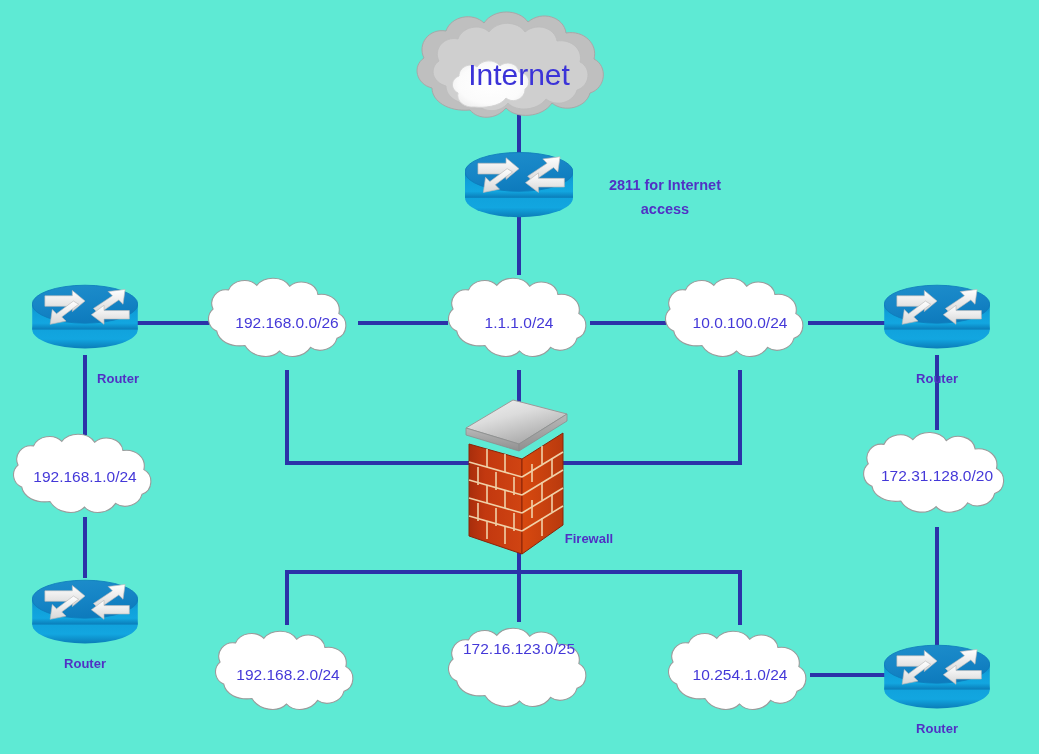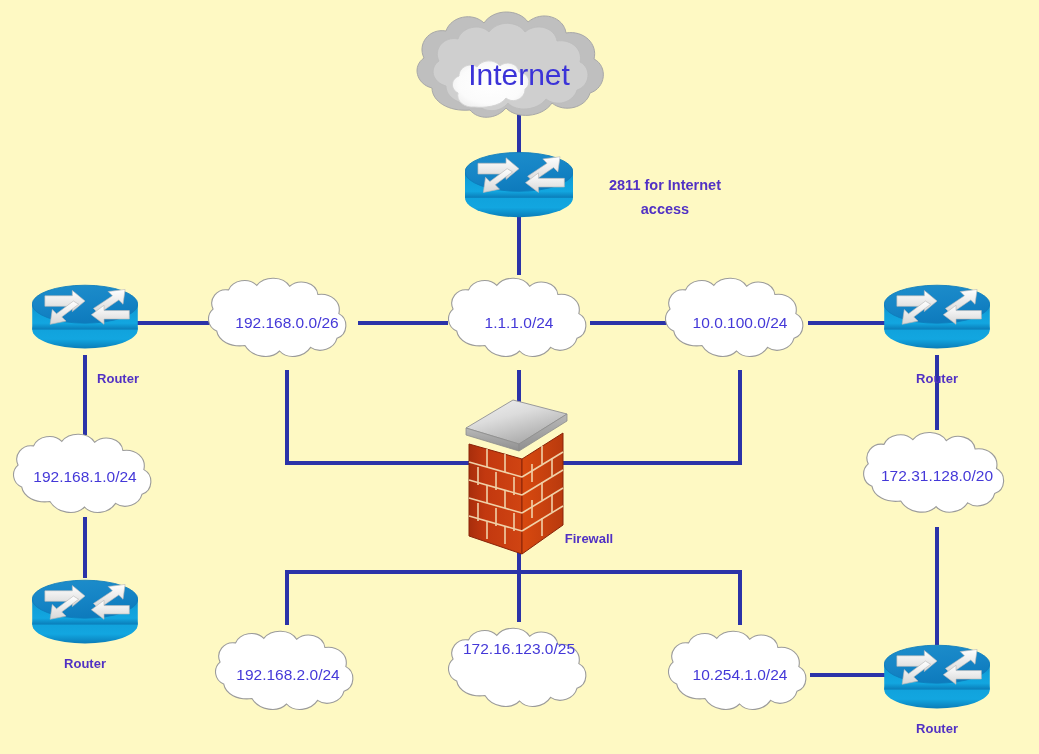--- a/index.html
+++ b/index.html
@@ -8,21 +8,21 @@
     padding: 0;
     background: #ffffff;
   }
   body {
     font-family: "Liberation Sans", sans-serif;
   }
   #canvas {
     position: relative;
     width: 1039px;
     height: 754px;
-    background: #fef9c3;
+    background: #5eead4;
     overflow: hidden;
   }
   #diagram-svg {
     position: absolute;
     left: 0;
     top: 0;
     width: 1039px;
     height: 754px;
   }
   .node-label {

